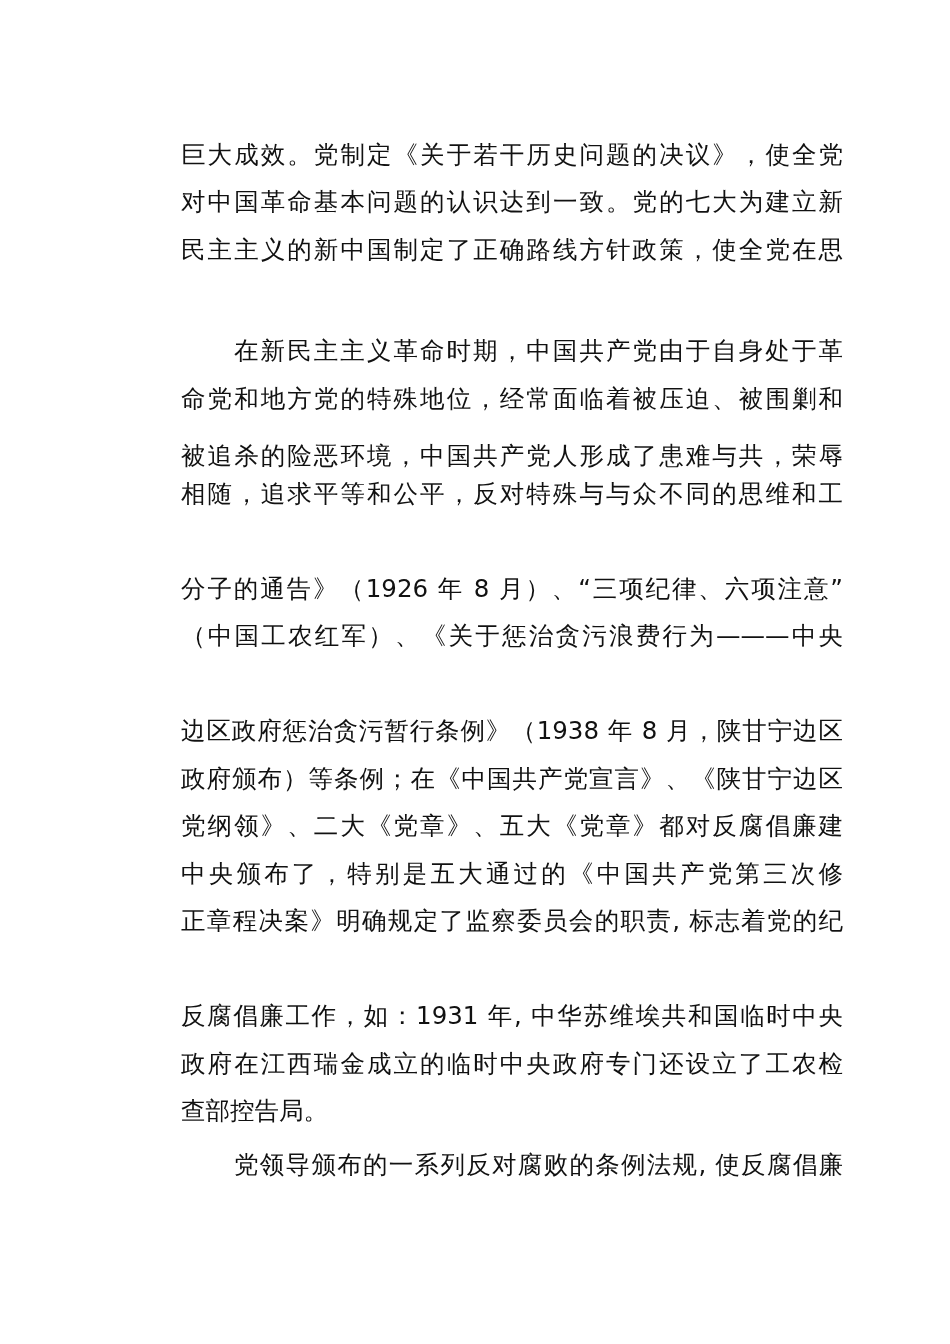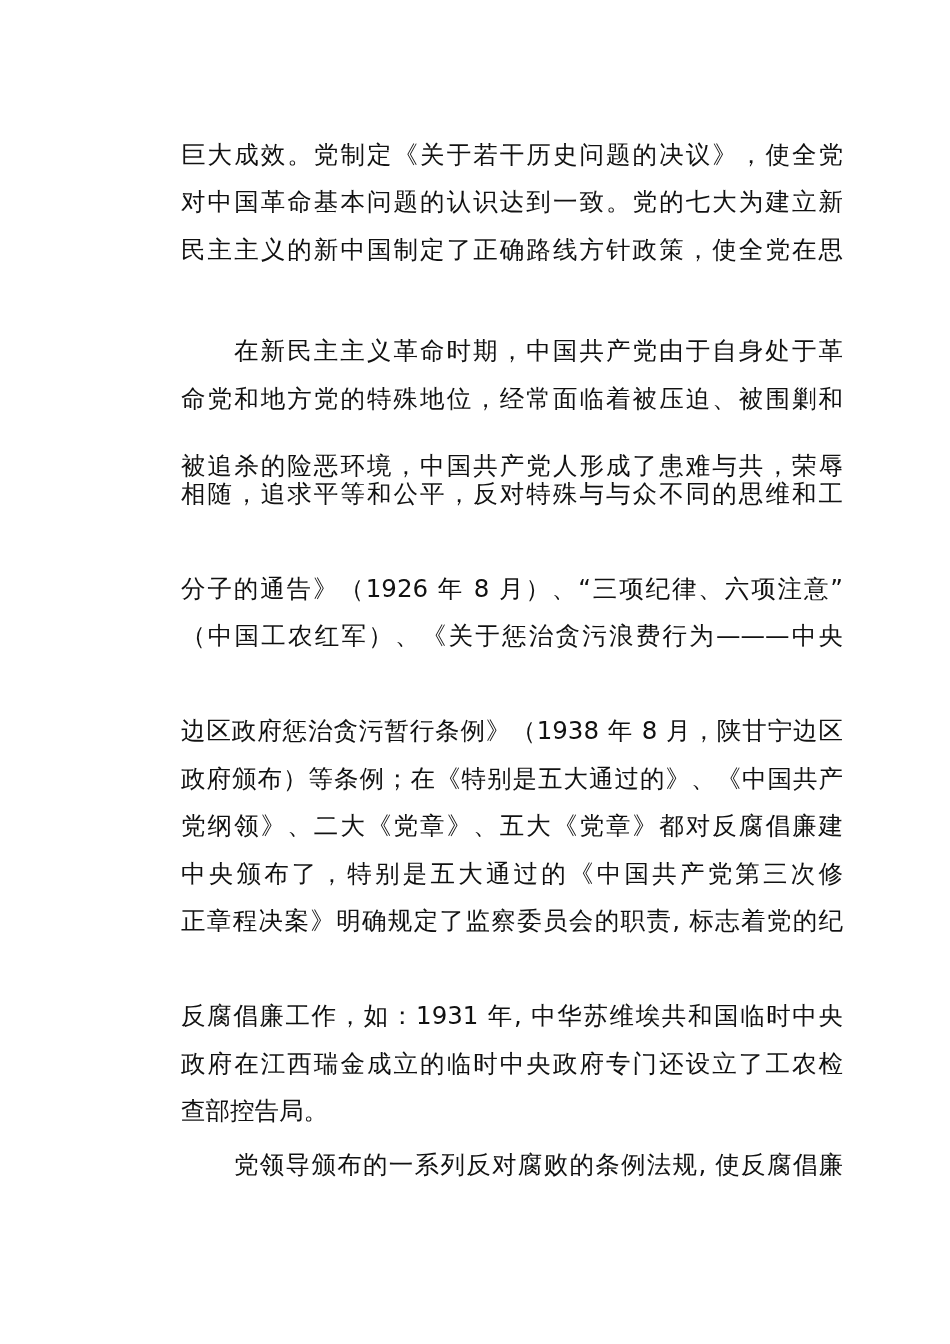--- a/index.html
+++ b/index.html
@@ -27,26 +27,26 @@
 <body>
 
 <div class="page">
 
   <div class="line" style="top:140px">巨大成效。党制定《关于若干历史问题的决议》，使全党</div>
   <div class="line" style="top:187px">对中国革命基本问题的认识达到一致。党的七大为建立新</div>
   <div class="line" style="top:235px">民主主义的新中国制定了正确路线方针政策，使全党在思</div>
 
   <div class="line indent" style="top:336px">在新民主主义革命时期，中国共产党由于自身处于革</div>
   <div class="line" style="top:384px">命党和地方党的特殊地位，经常面临着被压迫、被围剿和</div>
-  <div class="line" style="top:451px">被追杀的险恶环境，中国共产党人形成了患难与共，荣辱</div>
+  <div class="line" style="top:441px">被追杀的险恶环境，中国共产党人形成了患难与共，荣辱</div>
   <div class="line" style="top:479px">相随，追求平等和公平，反对特殊与与众不同的思维和工</div>
   <div class="line" style="top:574px">分子的通告》（1926 年 8 月）、“三项纪律、六项注意”</div>
   <div class="line" style="top:621px">（中国工农红军）、《关于惩治贪污浪费行为———中央</div>
   <div class="line" style="top:716px">边区政府惩治贪污暂行条例》（1938 年 8 月，陕甘宁边区</div>
-  <div class="line" style="top:764px">政府颁布）等条例；在《特别是五大通过的》、《中国共产</div>
+  <div class="line" style="top:764px">政府颁布）等条例；在《中国共产党宣言》、《陕甘宁边区</div>
   <div class="line" style="top:811px">党纲领》、二大《党章》、五大《党章》都对反腐倡廉建</div>
   <div class="line" style="top:859px">中央颁布了，特别是五大通过的《中国共产党第三次修</div>
   <div class="line" style="top:906px">正章程决案》明确规定了监察委员会的职责, 标志着党的纪</div>
   <div class="line" style="top:1001px">反腐倡廉工作，如：1931 年, 中华苏维埃共和国临时中央</div>
   <div class="line" style="top:1049px">政府在江西瑞金成立的临时中央政府专门还设立了工农检</div>
   <div class="line last" style="top:1096px">查部控告局。</div>
 
   <div class="line indent" style="top:1150px">党领导颁布的一系列反对腐败的条例法规, 使反腐倡廉</div>
 </div>
 

